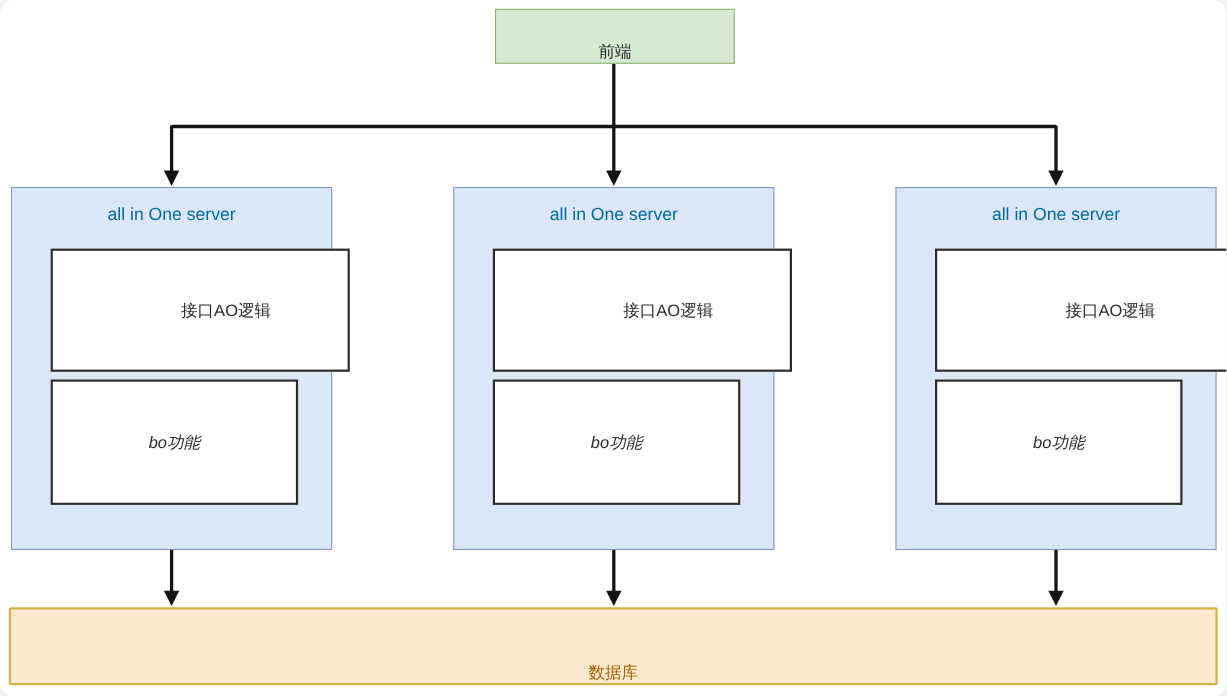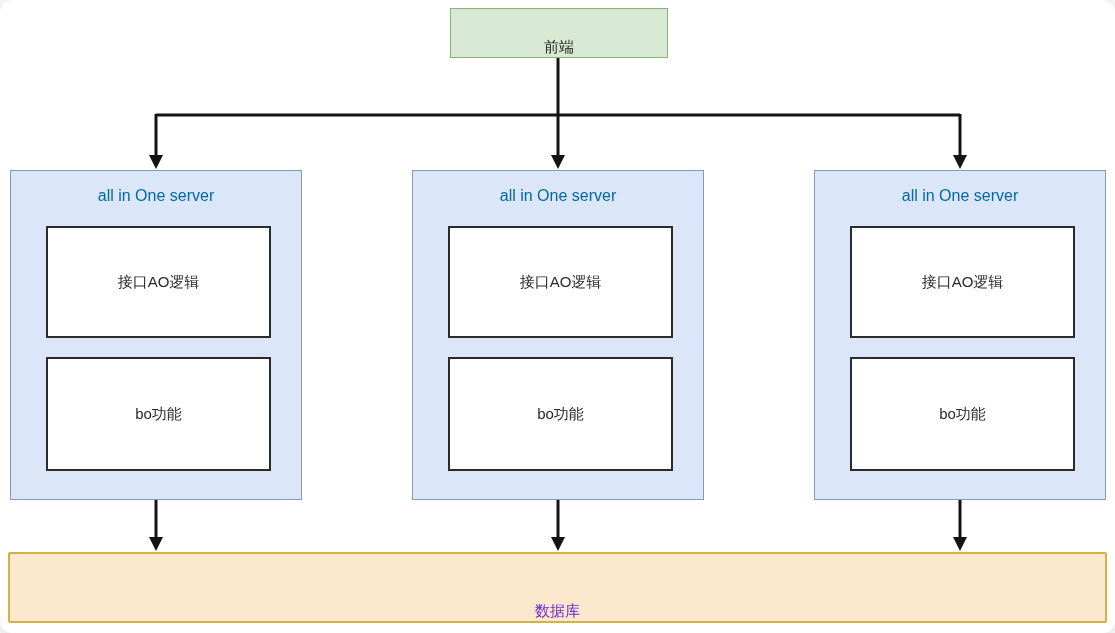--- a/index.html
+++ b/index.html
@@ -63,30 +63,30 @@
     left: 35px;
     width: 221px; height: 108px;
     background: #ffffff;
     border: 2px solid #2b2b2b;
     display: flex;
     align-items: center;
     justify-content: center;
     font-size: 15px;
     color: #2b2b2b;
   }
-  .module-box.m1 { top: 55px; }
-  .module-box.m2 { top: 186px; height: 110px; }
+  .module-box.m1 { top: 55px; padding-left: 47px; }
+  .module-box.m2 { top: 174px; height: 110px; font-style: italic; }
   .database-bar {
     left: 8px; top: 552px;
     width: 1099px; height: 71px;
     background: #fbe8cd;
     border: 2px solid #d3b145;
     border-radius: 2px;
     font-size: 15px;
-    color: #6d28d9;
+    color: #a16207;
   }
   .line { stroke: #141414; stroke-width: 3; fill: none; }
   .arrowhead { fill: #141414; stroke: none; }
 </style>
 </head>
 <body>
 
 <div class="canvas">
 
   <svg class="connectors" viewBox="0 0 1115 633">

